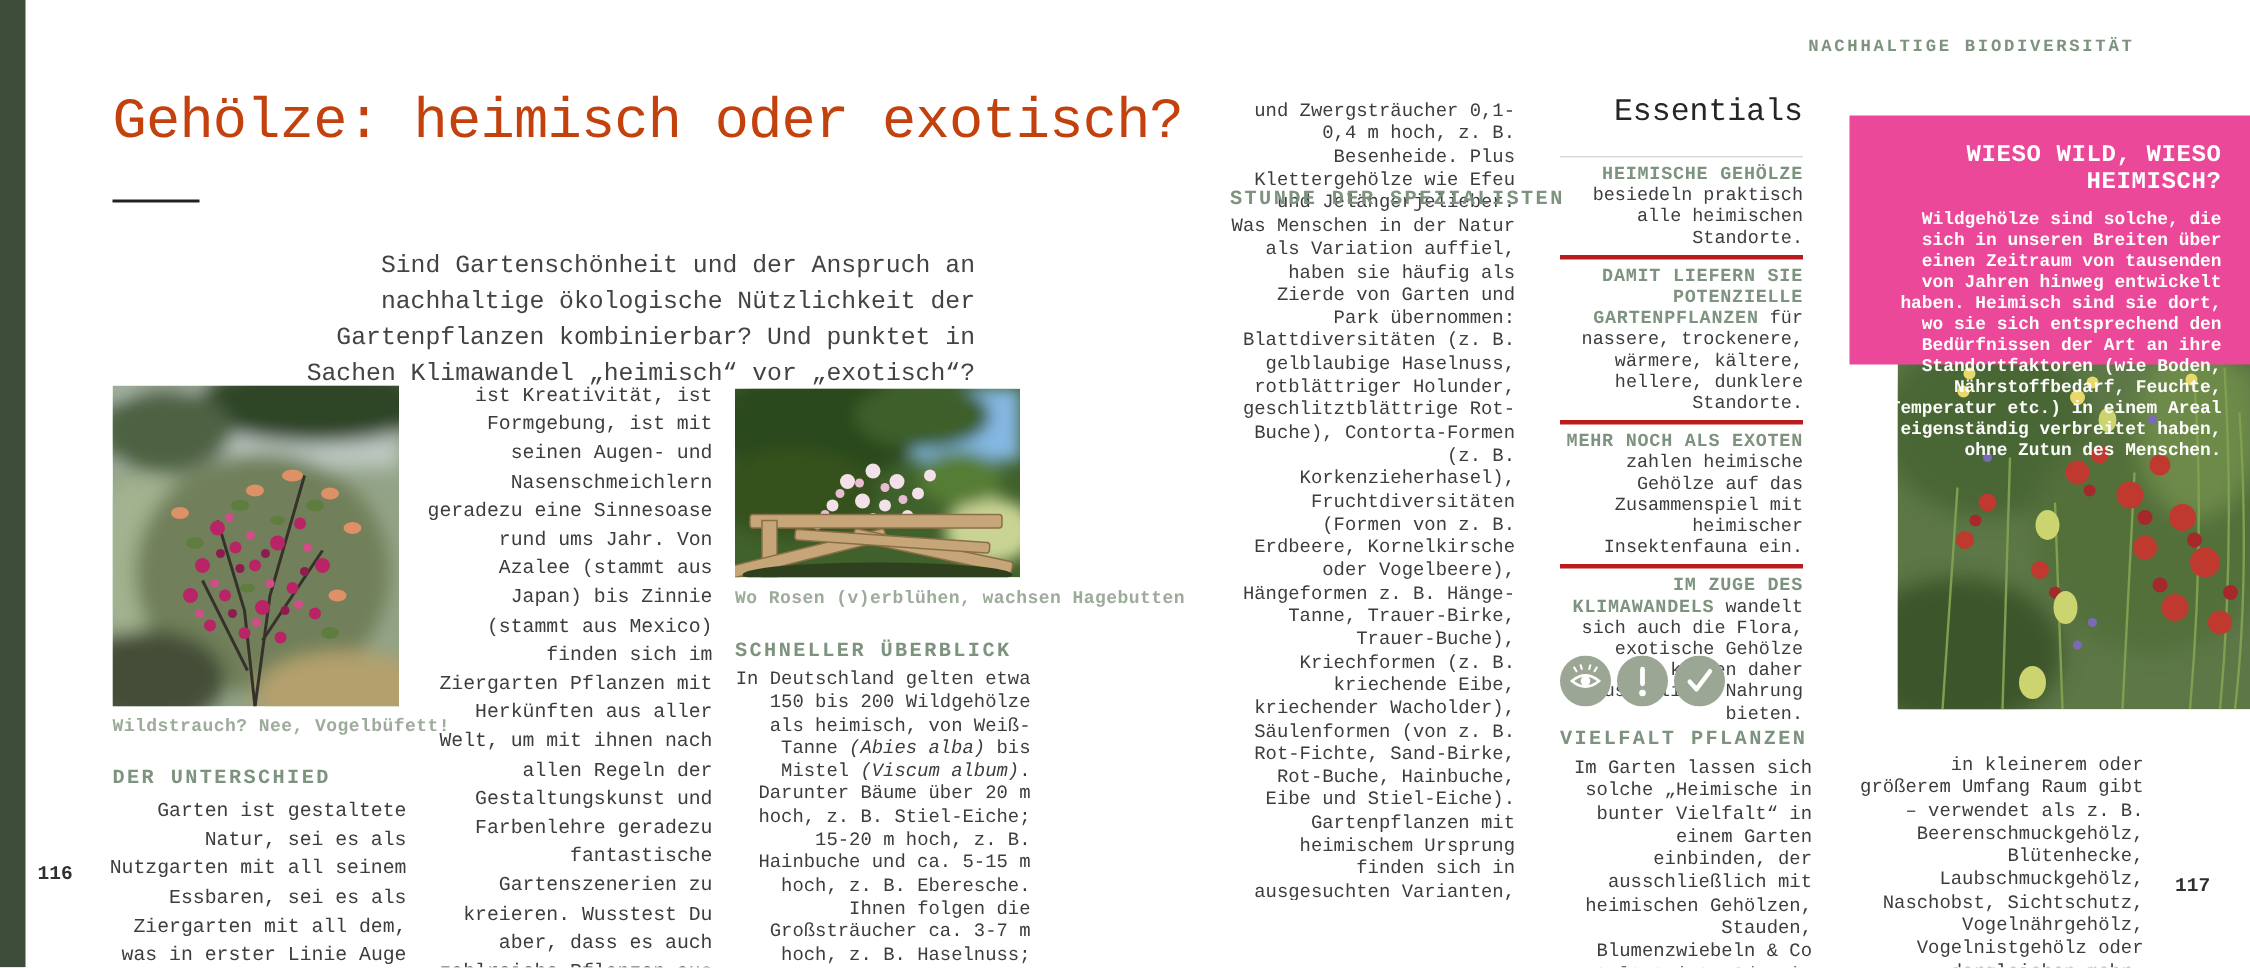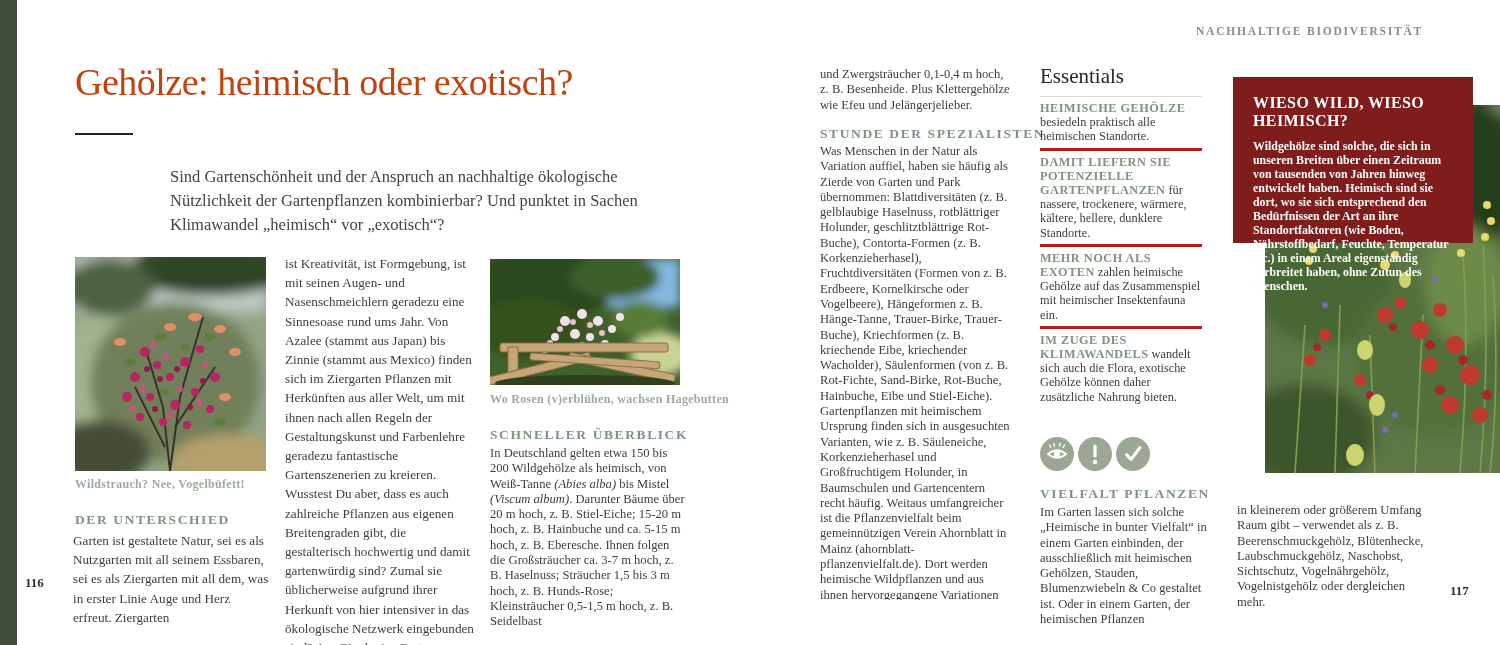--- a/index.html
+++ b/index.html
@@ -1,37 +1,37 @@
 <!DOCTYPE html>
 <html><head>
 <meta charset="utf-8">
 <style>
   html,body{margin:0;padding:0;background:#fff;}
   .spread{position:relative;width:1500px;height:645px;background:#fff;overflow:hidden;
-          font-family:Liberation Serif, serif;color:#3d3d3d;}
+          font-family:Liberation Mono, monospace;color:#3d3d3d;text-align:right;}
   .abs{position:absolute;}
   .leftbar{left:0;top:0;width:17px;height:645px;background:#3d4d3a;}
   .header-label{right:77px;top:25px;font-size:11.5px;font-weight:bold;letter-spacing:1.8px;color:#7e937f;}
   .title{left:75px;top:60px;font-size:38px;font-weight:500;letter-spacing:-0.5px;color:#c2410c;}
   .rule{left:75px;top:133px;width:58px;height:2px;background:#222;}
   .subtitle{left:170px;top:121px;width:480px;font-size:16.5px;line-height:24px;color:#434343;margin-top:44px;}
   .photo{overflow:hidden;}
   .caption{font-size:12px;font-weight:600;letter-spacing:.3px;color:#9dab9b;}
   .green-h{font-size:13.5px;font-weight:bold;letter-spacing:1.6px;color:#7e937f;}
   .body-p{font-size:13.2px;line-height:19.2px;}
   .dense-p{font-size:12.6px;line-height:15.3px;}
   .pagenum{font-size:13px;font-weight:bold;color:#2f2f2f;}
   .it{font-style:italic;}
   .ess{left:1040px;top:64px;width:162px;}
-  .ess-title{font-size:21px;font-weight:500;color:#252525;border-bottom:1px solid #d7dbd3;padding-bottom:7px;margin:0;}
+  .ess-title{font-size:21px;font-weight:500;color:#252525;border-bottom:1px solid #d7dbd3;padding-bottom:17px;margin:0;}
   .ess-item{margin:0;padding:4px 0;border-bottom:3px solid #b91c1c;font-size:12.3px;line-height:14.2px;}
   .ess-item:last-child{border-bottom:none;}
   .ess-lead{font-weight:bold;letter-spacing:.5px;color:#7e937f;}
   .icons-row{left:1040px;top:437px;display:flex;gap:4px;}
-  .box{left:1233px;top:77px;width:240px;height:166px;background:#7f1d1d;box-sizing:border-box;padding:17px 20px;}
+  .box{left:1233px;top:77px;width:268px;height:166px;background:#ec4899;box-sizing:border-box;padding:17px 20px;}
   .box-title{color:#fff;font-size:16px;font-weight:bold;letter-spacing:.4px;margin:0 0 9px 0;}
   .box-text{color:#fdfdfb;font-size:11.9px;font-weight:bold;line-height:14px;margin:0;}
 </style>
 </head>
 <body>
 
 <div class="spread">
 
   <div class="abs leftbar"></div>
 

